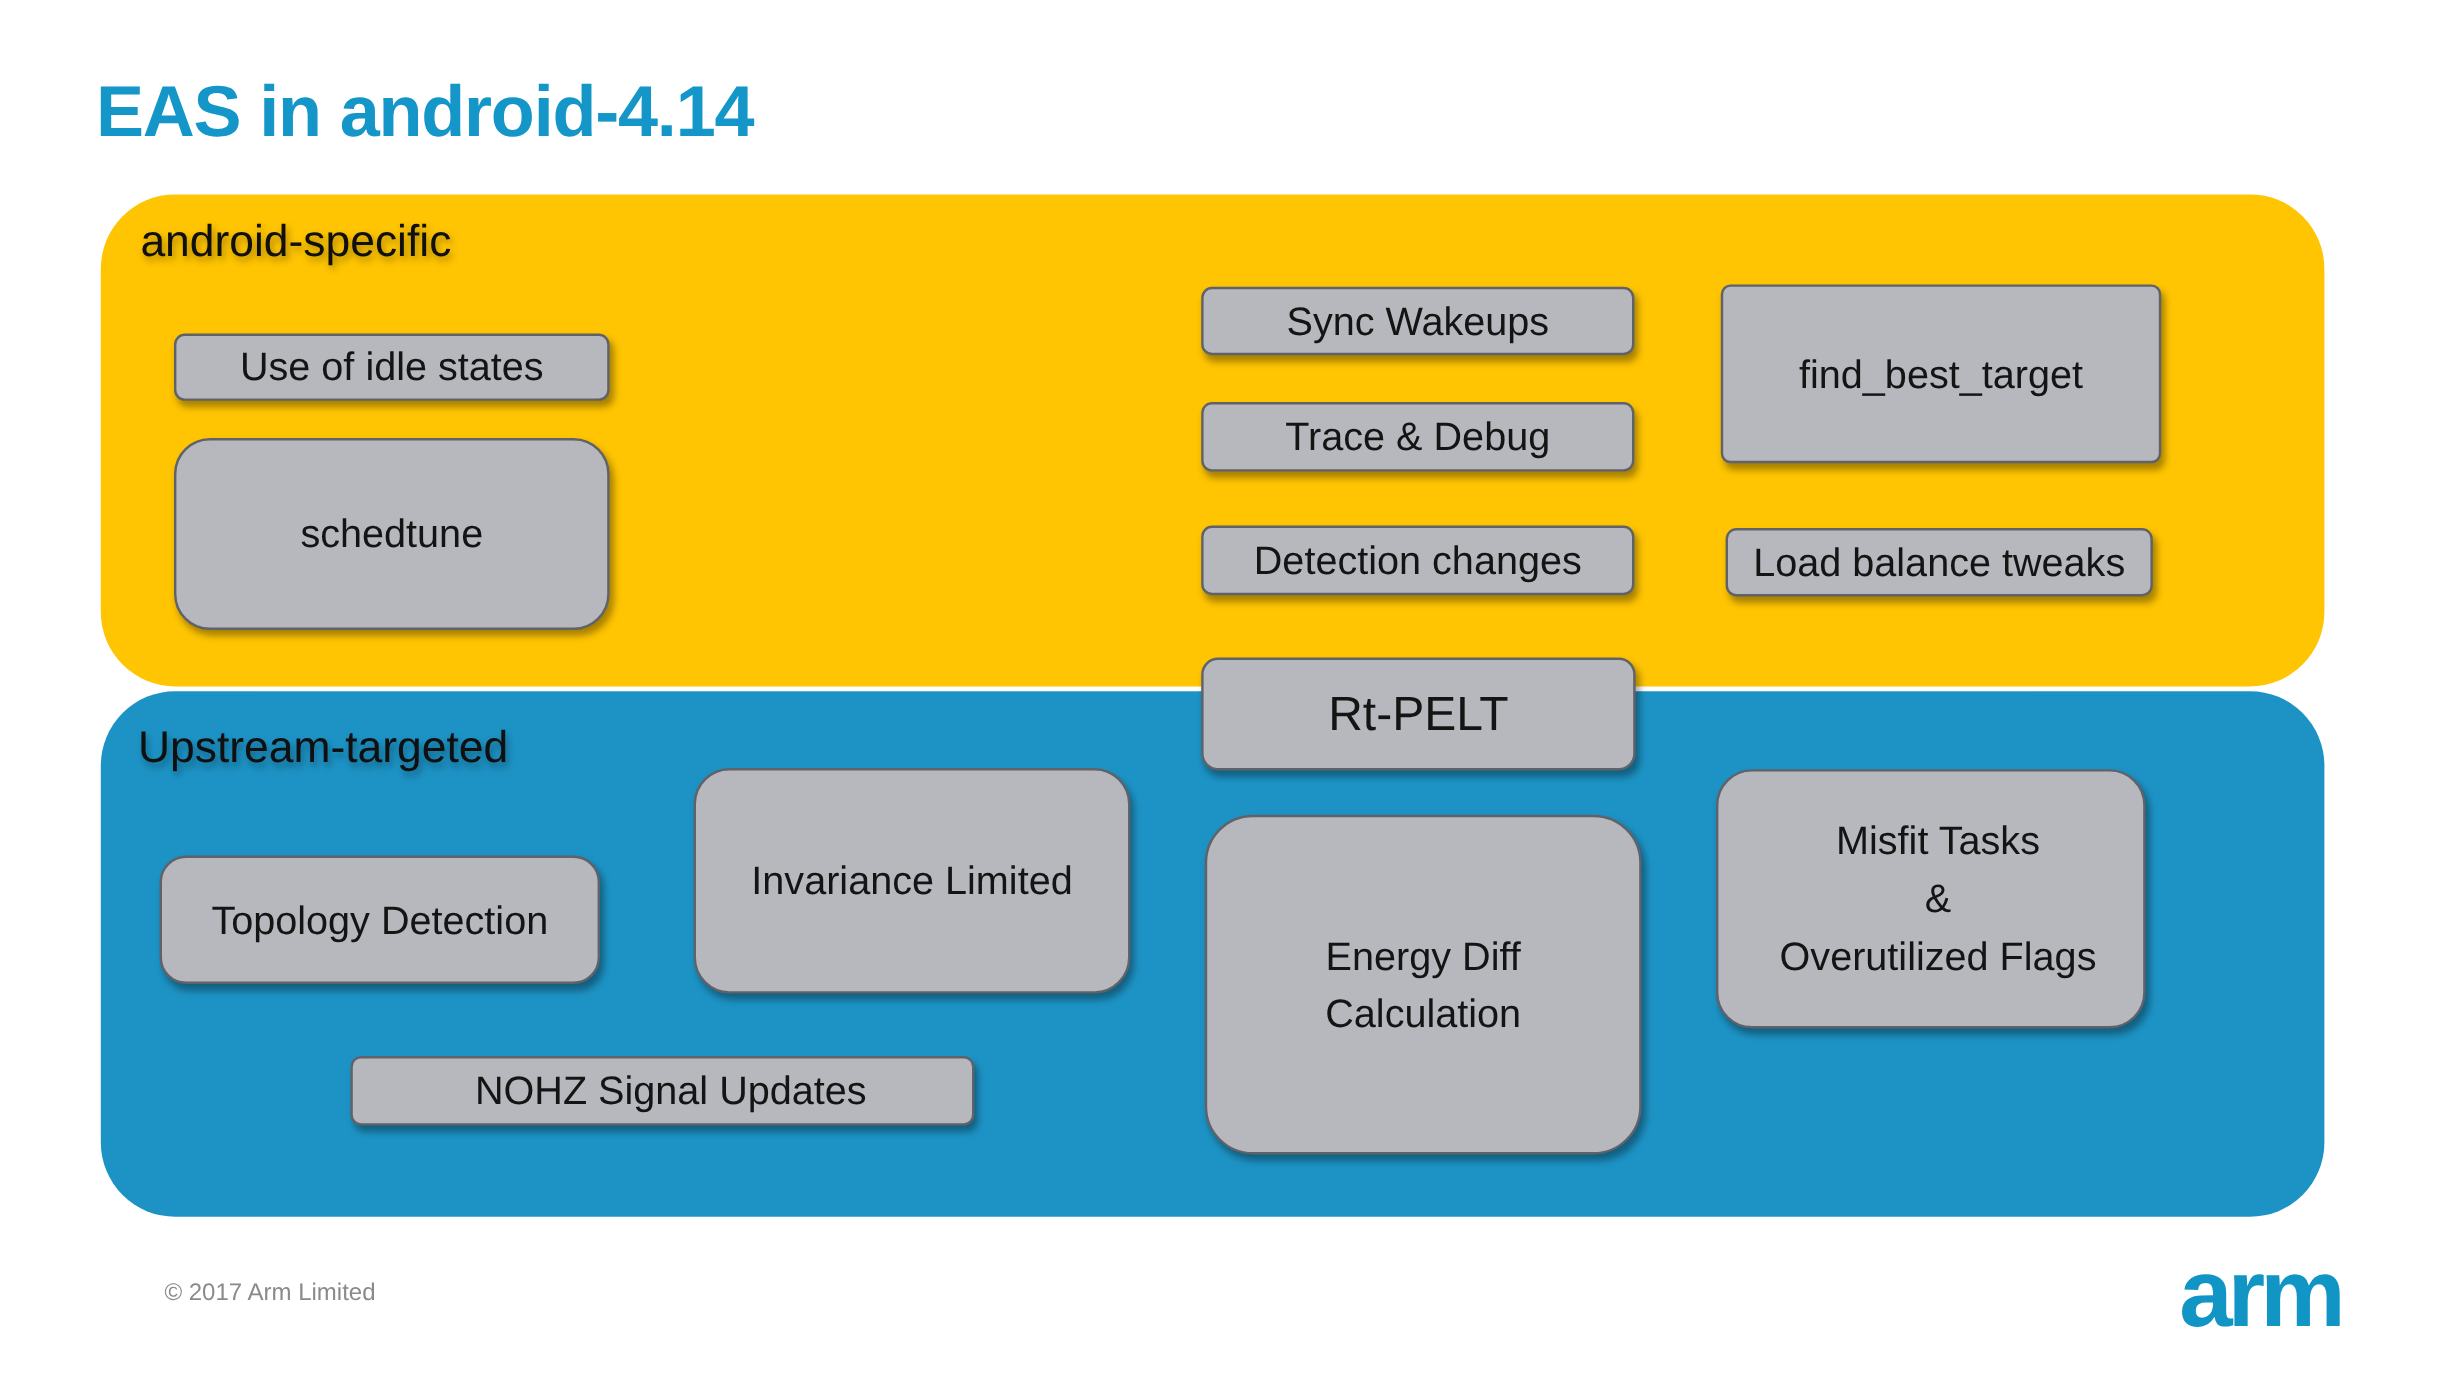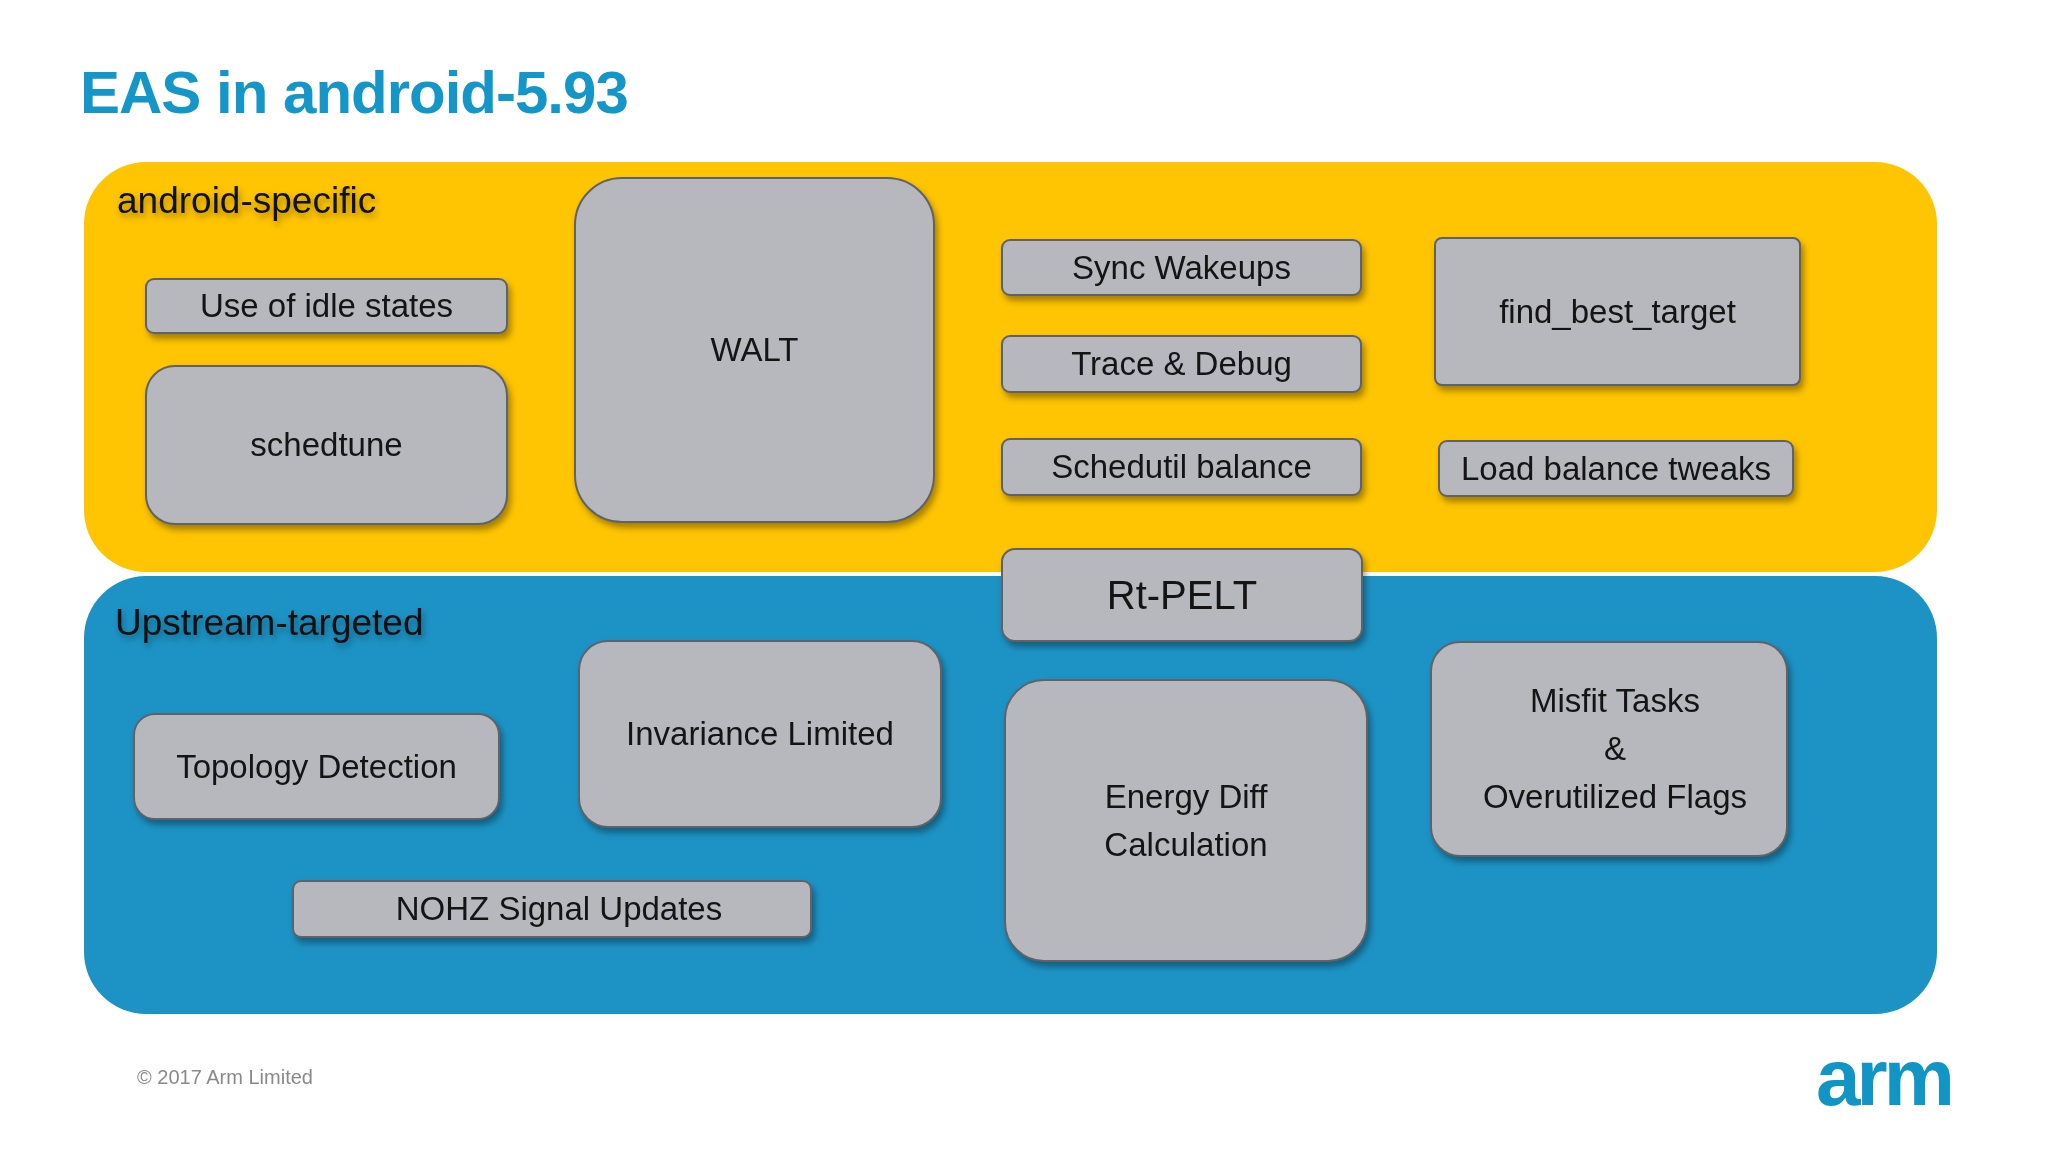--- a/index.html
+++ b/index.html
@@ -74,35 +74,34 @@
     letter-spacing: -4px;
     line-height: 1;
     color: var(--logo-blue, #1095C5);
   }
 </style>
 </head>
 <body>
 
 <div class="slide">
 
-  <div class="title">EAS in android-5.93</div>
+  <div class="title">EAS in android-4.14</div>
 
   <div class="panel panel-yellow"></div>
 
   <div class="panel panel-blue"></div>
 
   <div class="section-label" style="left:117px; top:180px;">android-specific</div>
   <div class="section-label" style="left:115px; top:602px;">Upstream-targeted</div>
 
   <div class="gbox" style="left:145px; top:278px; width:363px; height:56px; border-radius:9px;">Use of idle states</div>
   <div class="gbox" style="left:145px; top:365px; width:363px; height:160px; border-radius:30px;">schedtune</div>
-  <div class="gbox" style="left:574px; top:177px; width:361px; height:346px; border-radius:48px;">WALT</div>
   <div class="gbox" style="left:1001px; top:239px; width:361px; height:57px; border-radius:9px;">Sync Wakeups</div>
   <div class="gbox" style="left:1001px; top:335px; width:361px; height:58px; border-radius:9px;">Trace &amp; Debug</div>
-  <div class="gbox" style="left:1001px; top:438px; width:361px; height:58px; border-radius:9px;">Schedutil balance</div>
+  <div class="gbox" style="left:1001px; top:438px; width:361px; height:58px; border-radius:9px;">Detection changes</div>
   <div class="gbox" style="left:1434px; top:237px; width:367px; height:149px; border-radius:8px;">find_best_target</div>
   <div class="gbox" style="left:1438px; top:440px; width:356px; height:57px; border-radius:9px;">Load balance tweaks</div>
 
   <div class="gbox" style="left:1001px; top:548px; width:362px; height:94px; border-radius:14px; font-size:40px;">Rt-PELT</div>
 
   <div class="gbox" style="left:133px; top:713px; width:367px; height:107px; border-radius:22px;">Topology Detection</div>
   <div class="gbox" style="left:578px; top:640px; width:364px; height:188px; border-radius:30px;">Invariance Limited</div>
   <div class="gbox" style="left:292px; top:880px; width:520px; height:58px; border-radius:9px;padding-left:14px;">NOHZ Signal Updates</div>
   <div class="gbox pre" style="left:1004px; top:679px; width:364px; height:283px; border-radius:40px;">Energy Diff
 Calculation</div>

